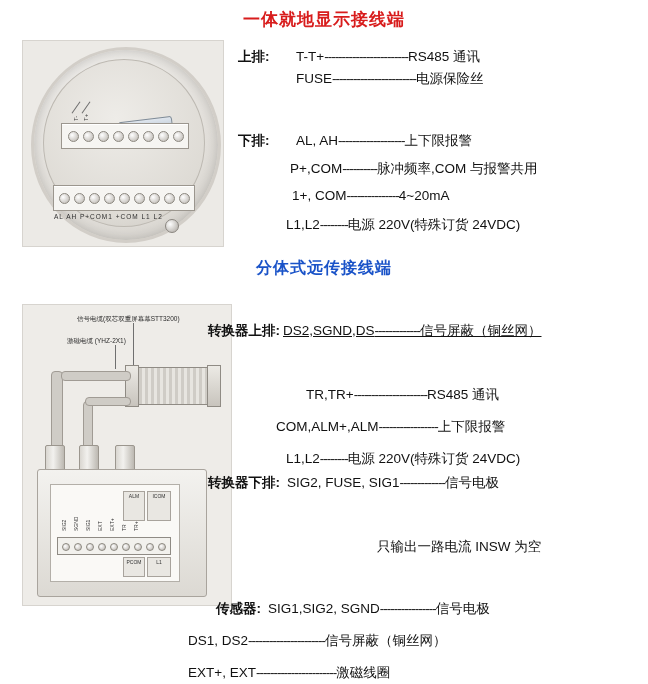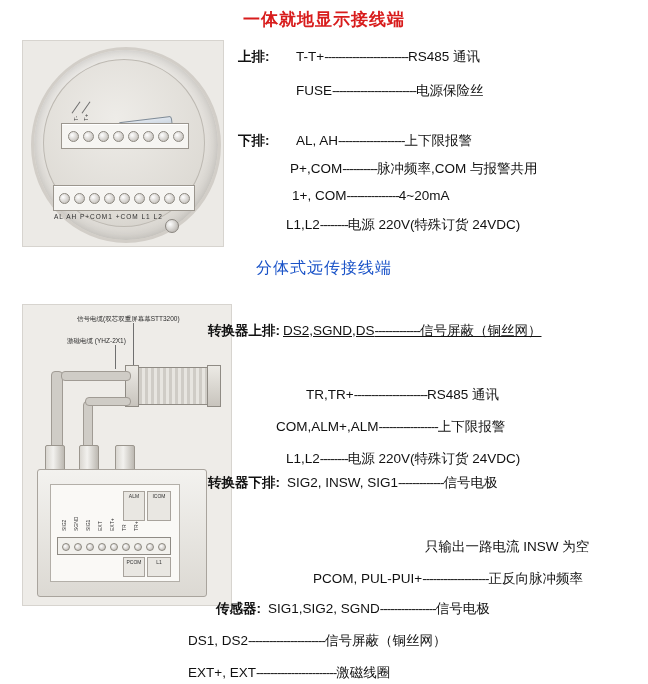--- a/index.html
+++ b/index.html
@@ -30,21 +30,21 @@
     font-size: 17px;
     letter-spacing: 1px;
   }
   .title-sub {
     position: absolute;
     left: 0;
     top: 258px;
     width: 648px;
     text-align: center;
     color: #1a53c8;
-    font-weight: normal;
+    font-weight: bold;
     font-size: 16px;
     letter-spacing: 1px;
   }
   .row {
     position: absolute;
     white-space: nowrap;
     font-size: 13.5px;
     color: #111;
   }
   .lbl {
@@ -312,21 +312,21 @@
     <div class="p1-bolt"></div>
   </div>
 
   <div class="row lbl" style="left:238px; top:48px;">上排:</div>
   <div class="row lbl" style="left:238px; top:132px;">下排:</div>
 
   <div class="row" style="left:296px; top:48px;">
     <span class="term">T-T+</span><span class="dash">------------------------</span><span class="desc">RS485 通讯</span>
   </div>
 
-  <div class="row" style="left:296px; top:82px;">
+  <div class="row" style="left:296px; top:70px;">
     <span class="term">FUSE</span><span class="dash">------------------------</span><span class="desc">电源保险丝</span>
   </div>
 
   <div class="row" style="left:296px; top:132px;">
     <span class="term">AL, AH</span><span class="dash">-------------------</span><span class="desc">上下限报警</span>
   </div>
 
   <div class="row" style="left:290px; top:160px;">
     <span class="term">P+,COM</span><span class="dash">----------</span><span class="desc">脉冲频率,COM 与报警共用</span>
   </div>
@@ -406,29 +406,26 @@
     <span class="term">COM,ALM+,ALM</span><span class="dash">-----------------</span><span class="desc">上下限报警</span>
   </div>
 
   <div class="row" style="left:286px; top:450px;">
     <span class="term">L1,L2</span><span class="dash">--------</span><span class="desc">电源 220V(特殊订货 24VDC)</span>
   </div>
 
   <div class="row lbl" style="left:208px; top:474px;">转换器下排:</div>
 
   <div class="row" style="left:287px; top:474px;">
-    <span class="term">SIG2, INSW, SIG1</span><span class="dash">-------------</span><span class="desc">信号电极</span>
-  </div>
-
-
-  <div class="row note" style="left:377px; top:538px;margin-left:48px;">只输出一路电流 INSW 为空</div>
-
-  <div class="row" style="left:313px; top:570px;">
-    <span class="term">PCOM, PUL-PUI+</span><span class="dash">-------------------</span><span class="desc">正反向脉冲频率</span>
-  </div>
+    <span class="term">SIG2, FUSE, SIG1</span><span class="dash">-------------</span><span class="desc">信号电极</span>
+  </div>
+
+
+  <div class="row note" style="left:377px; top:538px;">只输出一路电流 INSW 为空</div>
+
 
   <div class="row lbl" style="left:216px; top:600px;">传感器:</div>
 
   <div class="row" style="left:268px; top:600px;">
     <span class="term">SIG1,SIG2, SGND</span><span class="dash">----------------</span><span class="desc">信号电极</span>
   </div>
 
   <div class="row" style="left:188px; top:632px;">
     <span class="term">DS1, DS2</span><span class="dash">----------------------</span><span class="desc">信号屏蔽（铜丝网）</span>
   </div>

